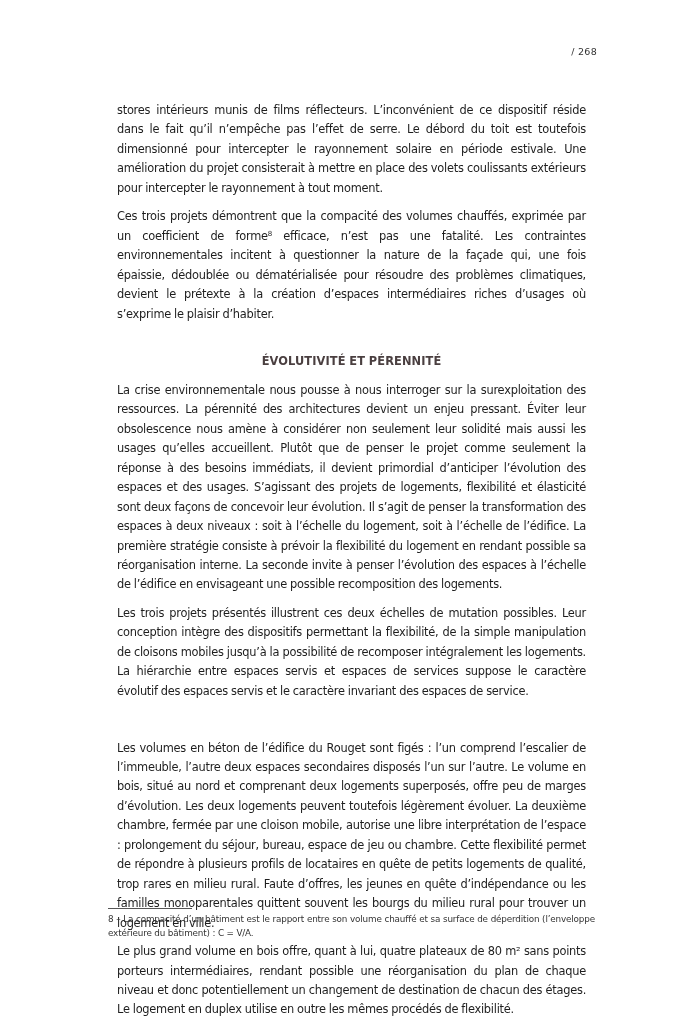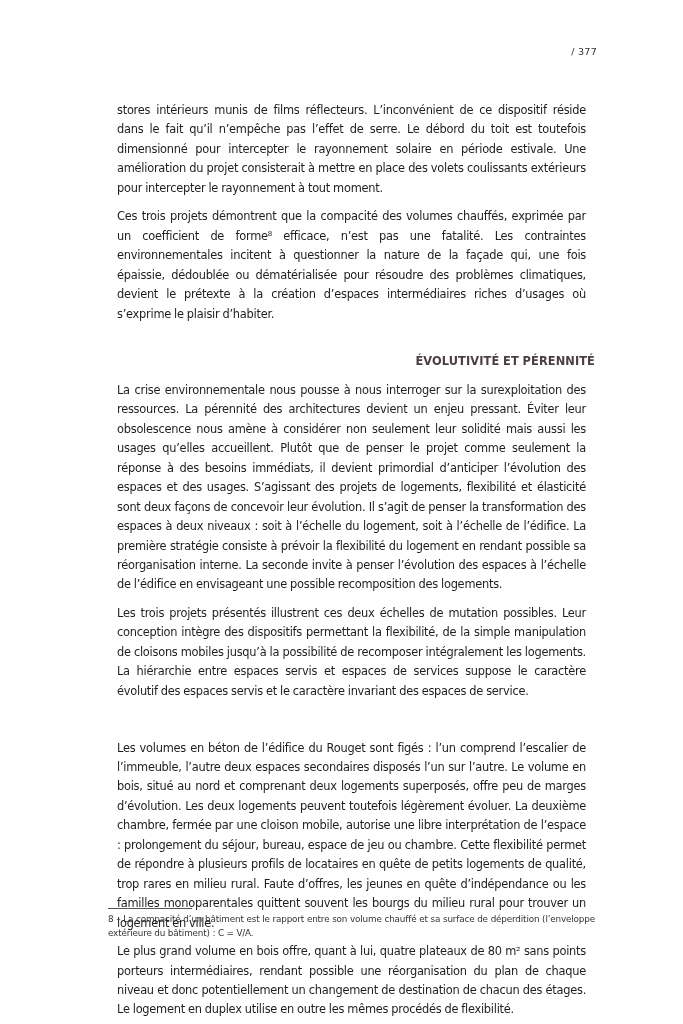--- a/index.html
+++ b/index.html
@@ -12,37 +12,37 @@
     .body-text {
       position: absolute; left: 108px; width: 487px; top: 92px;
       font-family: "DejaVu Sans", sans-serif; font-size: 11.4px; line-height: 19.45px;
       color: #1e1e1e; text-align: justify; letter-spacing: -0.25px; word-spacing: -0.3px;
     }
     .body-text p { margin: 9px; }
     .gap { height: 19.45px; }
     .heading {
       font-family: "DejaVu Sans", sans-serif; font-weight: bold;
       font-size: 11.4px; color: #4a3f40; letter-spacing: 0.1px;
-      margin: 0; line-height: 19.45px; text-align: right;
+      margin: 0; line-height: 19.45px; text-align: center;
     }
     sup { font-size: 7px; line-height: 0; vertical-align: 4px; }
     .footnote-rule {
       position: absolute; left: 108px; top: 908px; width: 84px; height: 0;
       border-top: 1px solid #555;
     }
     .footnote {
       position: absolute; left: 108px; top: 913px; width: 487px;
       font-family: "DejaVu Sans", sans-serif; font-size: 8.8px; line-height: 13.5px;
       color: #333; text-align: justify; letter-spacing: -0.15px;
     }
   </style>
 </head>
 <body>
 
-<div class="page-number">/ 377</div>
+<div class="page-number">/ 268</div>
 
 <div class="body-text">
   <p>stores intérieurs munis de films réflecteurs. L’inconvénient de ce dispositif réside dans le fait qu’il n’empêche pas l’effet de serre. Le débord du toit est toutefois dimensionné pour intercepter le rayonnement solaire en période estivale. Une amélioration du projet consisterait à mettre en place des volets coulissants extérieurs pour intercepter le rayonnement à tout moment.</p>
   <p><span>Ces trois projets démontrent que la compacité des volumes chauffés, exprimée par un coefficient de forme</span><sup>8</sup><span> efficace, n’est pas une fatalité. Les contraintes environnemen­tales incitent à questionner la nature de la façade qui, une fois épaissie, dédoublée ou dématérialisée pour résoudre des problèmes climatiques, devient le prétexte à la création d’espaces intermédiaires riches d’usages où s’exprime le plaisir d’habiter.</span></p>
   <div class="gap"></div>
   <h2 class="heading">ÉVOLUTIVITÉ ET PÉRENNITÉ</h2>
   <p>La crise environnementale nous pousse à nous interroger sur la surexploitation des ressources. La pérennité des architectures devient un enjeu pressant. Éviter leur obso­lescence nous amène à considérer non seulement leur solidité mais aussi les usages qu’elles accueillent. Plutôt que de penser le projet comme seulement la réponse à des besoins immédiats, il devient primordial d’anticiper l’évolution des espaces et des usages. S’agissant des projets de logements, flexibilité et élasticité sont deux façons de concevoir leur évolution. Il s’agit de penser la transformation des espaces à deux niveaux : soit à l’échelle du logement, soit à l’échelle de l’édifice. La première straté­gie consiste à prévoir la flexibilité du logement en rendant possible sa réorganisation interne. La seconde invite à penser l’évolution des espaces à l’échelle de l’édifice en envisageant une possible recomposition des logements.</p>
   <p>Les trois projets présentés illustrent ces deux échelles de mutation possibles. Leur conception intègre des dispositifs permettant la flexibilité, de la simple manipulation de cloisons mobiles jusqu’à la possibilité de recomposer intégralement les logements. La hiérarchie entre espaces servis et espaces de services suppose le caractère évolutif des espaces servis et le caractère invariant des espaces de service.</p>
   <div class="gap"></div>
   <p>Les volumes en béton de l’édifice du Rouget sont figés : l’un comprend l’escalier de l’immeuble, l’autre deux espaces secondaires disposés l’un sur l’autre. Le volume en bois, situé au nord et comprenant deux logements superposés, offre peu de marges d’évolution. Les deux logements peuvent toutefois légèrement évoluer. La deuxième chambre, fermée par une cloison mobile, autorise une libre interprétation de l’espace : prolongement du séjour, bureau, espace de jeu ou chambre. Cette flexibilité permet de répondre à plusieurs profils de locataires en quête de petits logements de qualité, trop rares en milieu rural. Faute d’offres, les jeunes en quête d’indépendance ou les familles monoparentales quittent souvent les bourgs du milieu rural pour trouver un logement en ville.</p>

